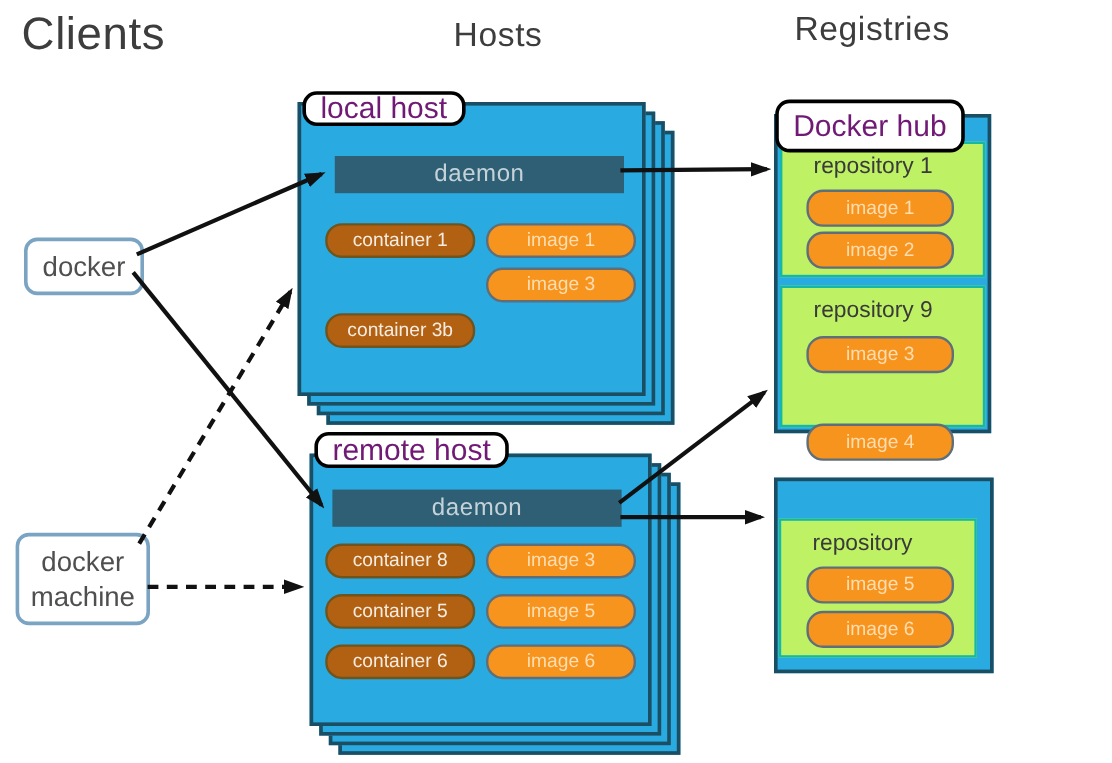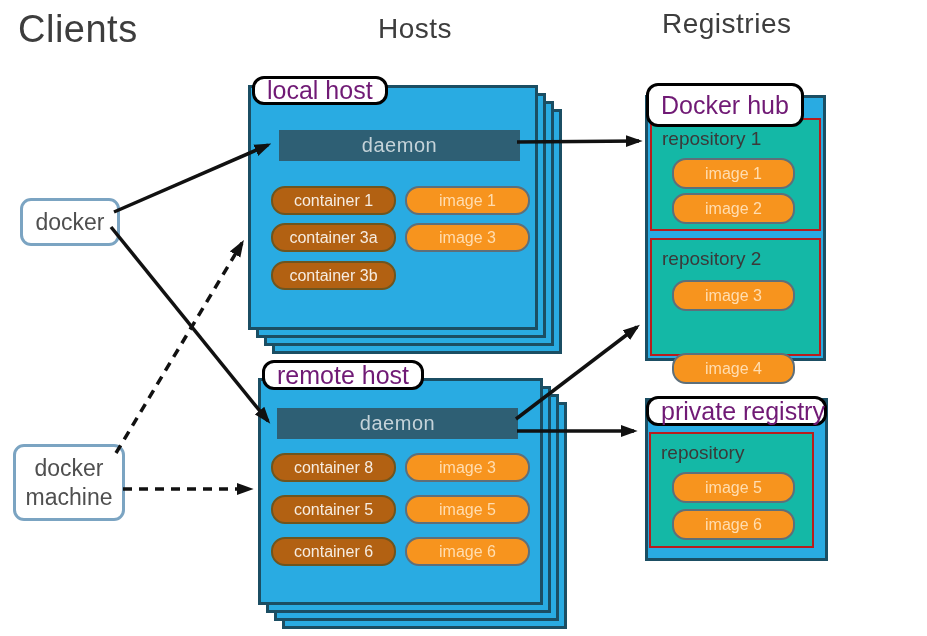--- a/index.html
+++ b/index.html
@@ -33,21 +33,21 @@
   .pill {
     position:absolute; width:125px; height:29px; border-radius:14px; box-sizing:border-box;
     display:flex; align-items:center; justify-content:center; font-size:16px;
   }
   .pill.container-pill { background:#b26112; border:2px solid #6e551f; color:#f6ece1; }
   .pill.image-pill { background:#f7941e; border:2px solid #5e6f7a; color:#ffddb0; }
   .registry-box {
     position:absolute; background:#29abe2; border:3px solid #1b4e63; box-sizing:border-box; z-index:1;
   }
   .repo-box {
-    position:absolute; background:#14b8a6; border:2px solid #b91c1c; box-sizing:border-box; z-index:2;
+    position:absolute; background:#bef264; border:2px solid #14b8a6; box-sizing:border-box; z-index:2;padding-left:16px;
   }
   .repo-name { color:#3a3a3a; font-size:19px; padding:8px 0 0 10px; }
   .repo-box .pill { width:123px; height:31px; }
   svg.arrows { position:absolute; left:0; top:0; z-index:10; pointer-events:none; }
 </style>
 </head>
 <body>
 
 <div class="canvas">
 
@@ -65,21 +65,20 @@
 
   <div class="stack-layer" style="left:272px; top:109px; width:290px; height:245px;"></div>
   <div class="stack-layer" style="left:264px; top:101px; width:290px; height:245px;"></div>
   <div class="stack-layer" style="left:256px; top:93px; width:290px; height:245px;"></div>
   <div class="host-main" style="left:248px; top:85px; width:290px; height:245px;">
     <div class="daemon-bar" style="left:28px; top:42px; width:241px; height:31px;">
       <span>daemon</span>
     </div>
     <div class="pill container-pill" style="left:20px; top:98px;">container 1</div>
     <div class="pill image-pill" style="left:154px; top:98px;">image 1</div>
-    <div class="pill container-pill" style="left:20px; top:135px;">container 3a</div>
     <div class="pill image-pill" style="left:154px; top:135px;">image 3</div>
     <div class="pill container-pill" style="left:20px; top:173px;">container 3b</div>
   </div>
   <div class="tag-label" style="left:252px; top:76px; height:29px;">local host</div>
 
   <div class="stack-layer" style="left:282px; top:402px; width:285px; height:227px;"></div>
   <div class="stack-layer" style="left:274px; top:394px; width:285px; height:227px;"></div>
   <div class="stack-layer" style="left:266px; top:386px; width:285px; height:227px;"></div>
   <div class="host-main" style="left:258px; top:378px; width:285px; height:227px;">
     <div class="daemon-bar" style="left:16px; top:27px; width:241px; height:31px;">
@@ -95,27 +94,26 @@
   <div class="tag-label" style="left:262px; top:360px; height:30px;">remote host</div>
 
   <div class="registry-box" style="left:645px; top:95px; width:181px; height:266px;"></div>
   <div class="tag-label" style="left:646px; top:83px; height:44px;">Docker hub</div>
   <div class="repo-box" style="left:650px; top:118px; width:171px; height:113px;">
     <div class="repo-name">repository 1</div>
     <div class="pill image-pill" style="left:20px; top:38px;">image 1</div>
     <div class="pill image-pill" style="left:20px; top:73px;">image 2</div>
   </div>
   <div class="repo-box" style="left:650px; top:238px; width:171px; height:118px;">
-    <div class="repo-name">repository 2</div>
+    <div class="repo-name">repository 9</div>
     <div class="pill image-pill" style="left:20px; top:40px;">image 3</div>
     <div class="pill image-pill" style="left:20px; top:77px;margin-top:36px;">image 4</div>
   </div>
 
   <div class="registry-box" style="left:645px; top:398px; width:183px; height:163px;"></div>
-  <div class="tag-label" style="left:646px; top:396px; width:181px; height:30px;">private registry</div>
   <div class="repo-box" style="left:649px; top:432px; width:165px; height:116px;">
     <div class="repo-name">repository</div>
     <div class="pill image-pill" style="left:21px; top:38px;">image 5</div>
     <div class="pill image-pill" style="left:21px; top:75px;">image 6</div>
   </div>
 
   <svg class="arrows" width="927" height="636" viewBox="0 0 927 636">
     <defs>
       <marker id="ah" viewBox="0 0 14 10" markerWidth="17" markerHeight="13" refX="11" refY="5" orient="auto" markerUnits="userSpaceOnUse">
         <path d="M0,0 L14,5 L0,10 Z" fill="#111"></path>

